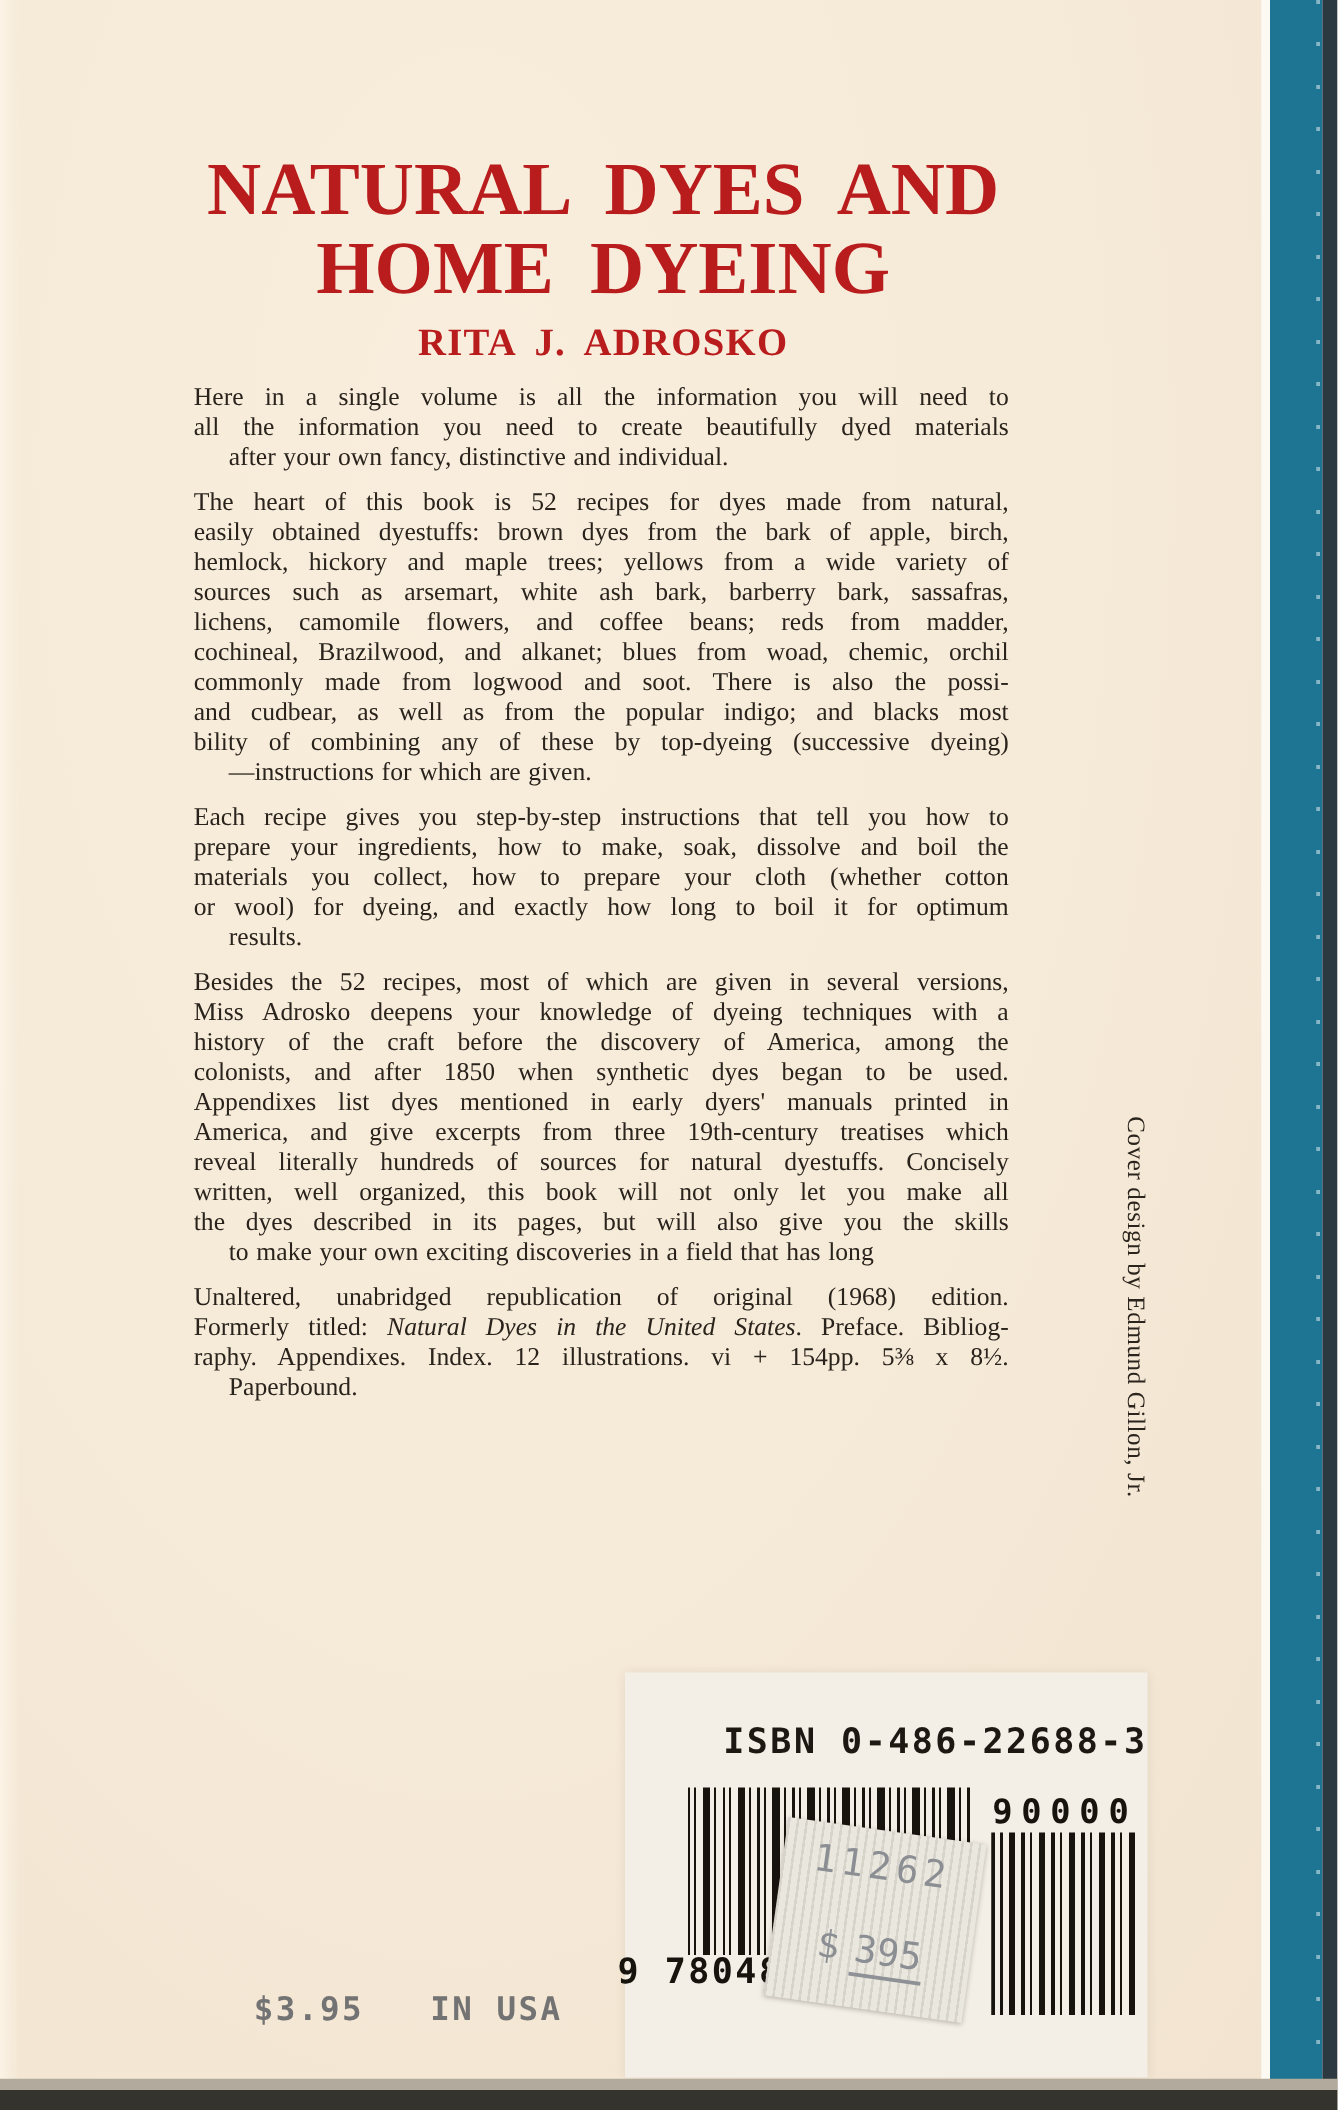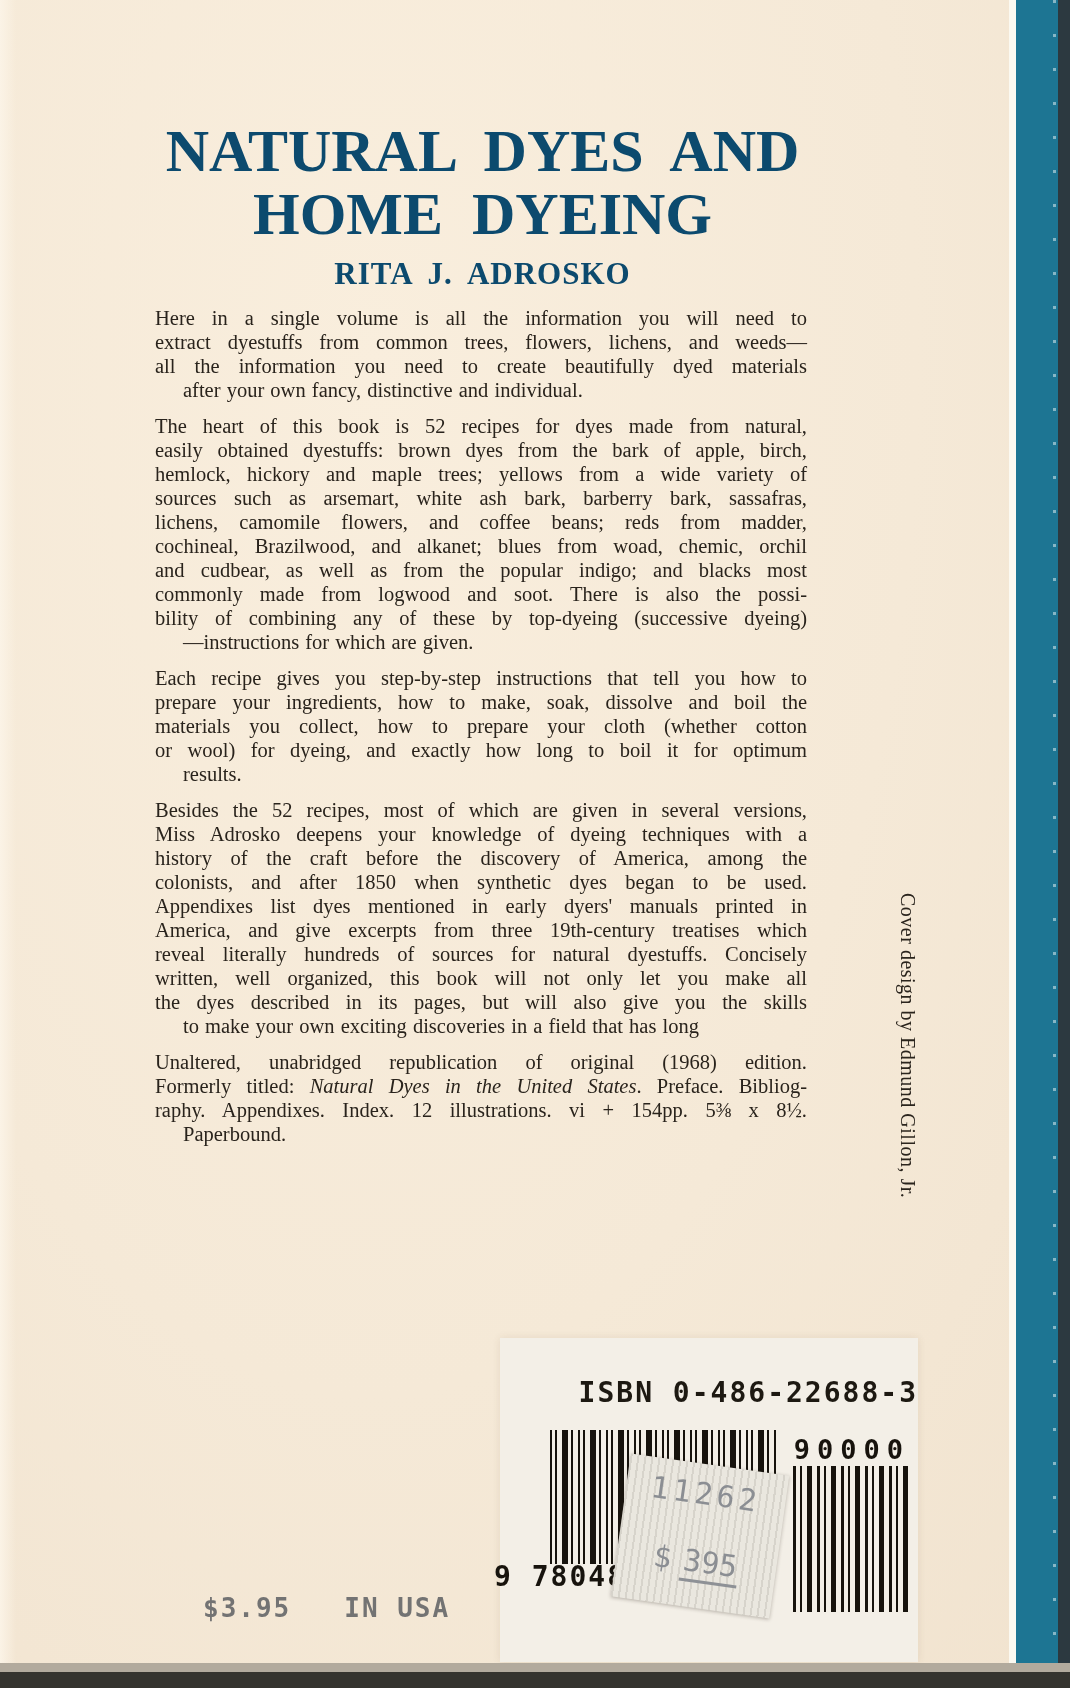--- a/index.html
+++ b/index.html
@@ -18,21 +18,21 @@
     background:repeating-linear-gradient(180deg, rgba(255,255,255,.85) 0 3px, transparent 3px 34px);}
   .dark-edge{left:1058px;top:0;width:12px;height:1688px;background:#2c3940;z-index:8;}
   .left-light{left:0;top:0;width:16px;height:1688px;z-index:2;
     background:linear-gradient(90deg,#fbf3e6,rgba(251,243,230,0));}
 
   
   .scan-shadow{left:0;top:1663px;width:1070px;height:9px;background:#b2aa9d;z-index:11;}
   .scan-band{left:0;top:1672px;width:1070px;height:16px;background:#34332e;z-index:11;}
 
   
-  .title-wrap{left:60px;top:120px;width:845px;text-align:center;color:#0c4a6e;z-index:3;}
+  .title-wrap{left:60px;top:120px;width:845px;text-align:center;color:#b91c1c;z-index:3;}
   .title-line{font-size:60px;font-weight:bold;line-height:63px;word-spacing:14px;letter-spacing:0px;}
   .author{font-size:31px;font-weight:bold;margin-top:10px;letter-spacing:1px;word-spacing:7px;}
 
   
   .copy{left:155px;top:306px;width:652px;font-size:20.5px;line-height:24px;z-index:3;}
   .para{margin:0 0 12px 0;}
   .tline{display:block;text-align:justify;text-align-last:justify;word-spacing:1px;}
   .tline:last-child{text-align-last:left;margin-left:28px;}
   .ital{font-style:italic;}
 
@@ -86,33 +86,32 @@
 
 <div class="abs title-wrap">
   <div class="title-line">NATURAL DYES AND</div>
   <div class="title-line">HOME DYEING</div>
   <div class="author">RITA J. ADROSKO</div>
 </div>
 
 <div class="abs copy">
   <div class="para">
       <span class="tline">Here in a single volume is all the information you will need to</span>
-      <span class="tline">extract dyestuffs from common trees, flowers, lichens, and weeds—</span>
       <span class="tline">all the information you need to create beautifully dyed materials</span>
       <span class="tline">after your own fancy, distinctive and individual.</span>
     </div>
   <div class="para">
       <span class="tline">The heart of this book is 52 recipes for dyes made from natural,</span>
       <span class="tline">easily obtained dyestuffs: brown dyes from the bark of apple, birch,</span>
       <span class="tline">hemlock, hickory and maple trees; yellows from a wide variety of</span>
       <span class="tline">sources such as arsemart, white ash bark, barberry bark, sassafras,</span>
       <span class="tline">lichens, camomile flowers, and coffee beans; reds from madder,</span>
       <span class="tline">cochineal, Brazilwood, and alkanet; blues from woad, chemic, orchil</span>
+      <span class="tline">commonly made from logwood and soot. There is also the possi-</span>
       <span class="tline">and cudbear, as well as from the popular indigo; and blacks most</span>
-      <span class="tline">commonly made from logwood and soot. There is also the possi-</span>
       <span class="tline">bility of combining any of these by top-dyeing (successive dyeing)</span>
       <span class="tline">—instructions for which are given.</span>
     </div>
   <div class="para">
       <span class="tline">Each recipe gives you step-by-step instructions that tell you how to</span>
       <span class="tline">prepare your ingredients, how to make, soak, dissolve and boil the</span>
       <span class="tline">materials you collect, how to prepare your cloth (whether cotton</span>
       <span class="tline">or wool) for dyeing, and exactly how long to boil it for optimum</span>
       <span class="tline">results.</span>
     </div>

